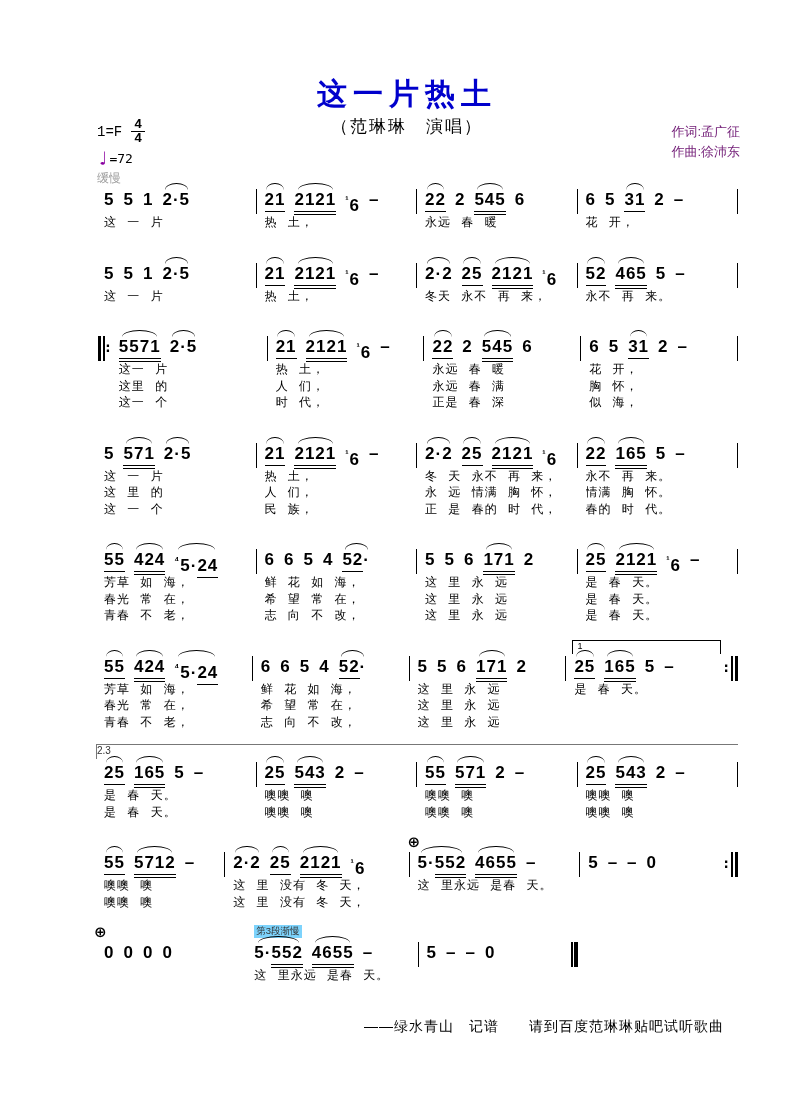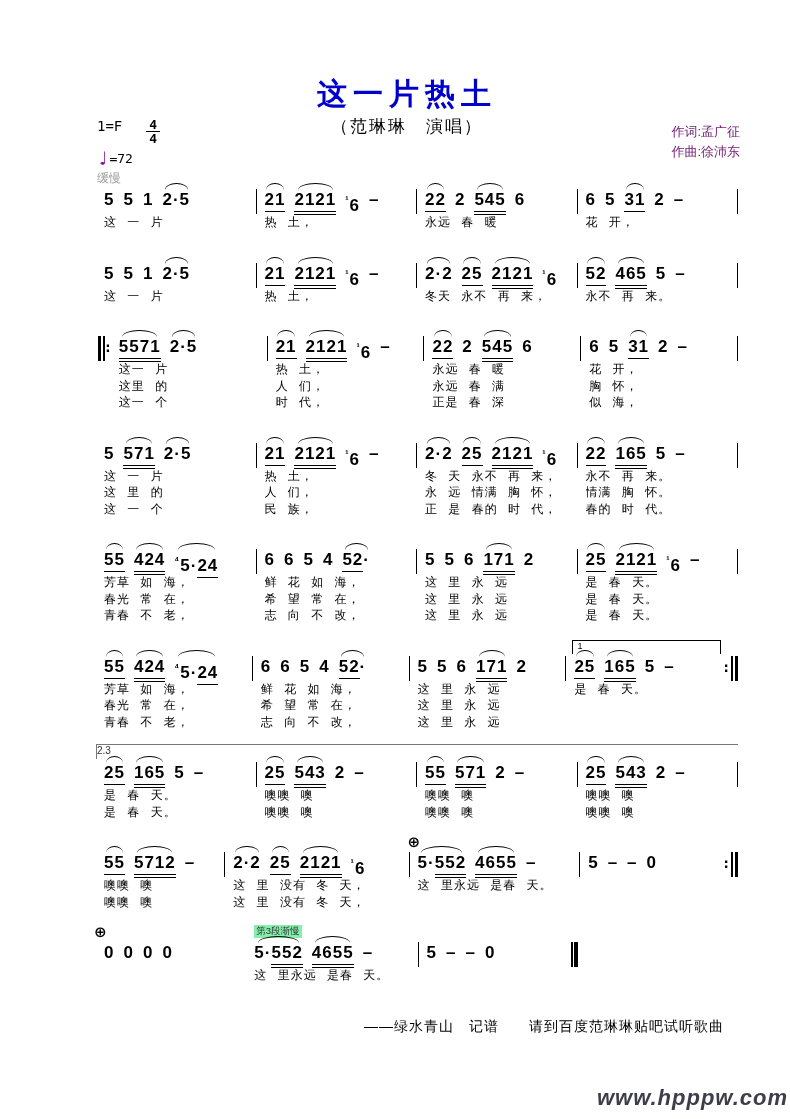--- a/index.html
+++ b/index.html
@@ -10,21 +10,21 @@
   .sheet{position:absolute;left:12px;top:0;width:790px;height:1119px;border-radius:7px;}
 
   
   .title{
     text-align:center;font-size:30px;font-weight:bold;letter-spacing:6px;
     padding-top:74px;font-family:"Liberation Serif","DejaVu Serif",serif;
   }
   .subtitle{text-align:center;font-size:17px;margin-top:0;letter-spacing:2px;}
   .credits{position:absolute;right:62px;top:122px;font-size:13px;line-height:20px;text-align:left;}
   .keyblock{position:absolute;left:85px;top:118px;font-size:14px;font-family:"DejaVu Sans Mono",monospace;}
-  .keysig{display:flex;gap:24px;}
+  .keysig{display:flex;align-items:center;gap:9px;font-family:Liberation Mono, monospace;}
   .timesig{display:inline-flex;flex-direction:column;align-items:center;font-size:13px;line-height:13px;font-weight:bold;}
   .timesig .tnum{padding:0 3px;}
   .timesig .tden{border-top:1px solid #000;padding:0 3px;}
   .tempo{margin-top:2px;font-size:13px;display:flex;align-items:center;}
   .tempo .notechar{font-size:19px;margin-right:1px;}
   .tempo-label{font-size:12px;margin-top:1px;}
 
   
   .score{position:absolute;left:84px;top:176px;width:642px;}
   .system{position:relative;margin-bottom:19px;}
@@ -60,21 +60,21 @@
     border-top:1.2px solid #000;border-left:1.2px solid #000;border-right:1.2px solid #000;
     font-size:9px;padding-left:4px;color:#000;
   }
   .volta-full{
     position:absolute;top:-5px;left:0;right:0;height:14px;
     border-top:1.2px solid #777;border-left:1.2px solid #777;
     font-size:10px;color:#333;
   }
   .coda{position:absolute;top:-6px;left:-2px;font-size:15px;font-weight:bold;}
   .seg-label{
-    position:absolute;top:-4px;left:8px;font-size:9.5px;color:#333;background:#86efac;
+    position:absolute;top:-4px;left:8px;font-size:9.5px;color:#333;background:#7dd3fc;
     padding:0 2px;white-space:nowrap;
   }
   .spacer{flex:1 1 0;}
 
   
   .footer-note{position:absolute;right:78px;top:1018px;font-size:14px;letter-spacing:1px;}
   .watermark{
     position:absolute;right:14px;bottom:8px;font-size:22px;font-weight:bold;font-style:italic;
     color:#3e3e4a;letter-spacing:1px;font-family:"Liberation Sans","DejaVu Sans",sans-serif;
   }
@@ -511,14 +511,13 @@
           <span class="endbar">
             <span class="dbar"></span>
             <span class="thickbar"></span>
           </span>
           <div class="spacer" style="flex-grow: 1.1;"></div>
         </div>
       </div>
     </div>
 
   <div class="footer-note">——绿水青山　记谱　　请到百度范琳琳贴吧试听歌曲</div>
-  <div class="watermark">www.hpppw.com</div>
 </div>
 
 </body></html>

